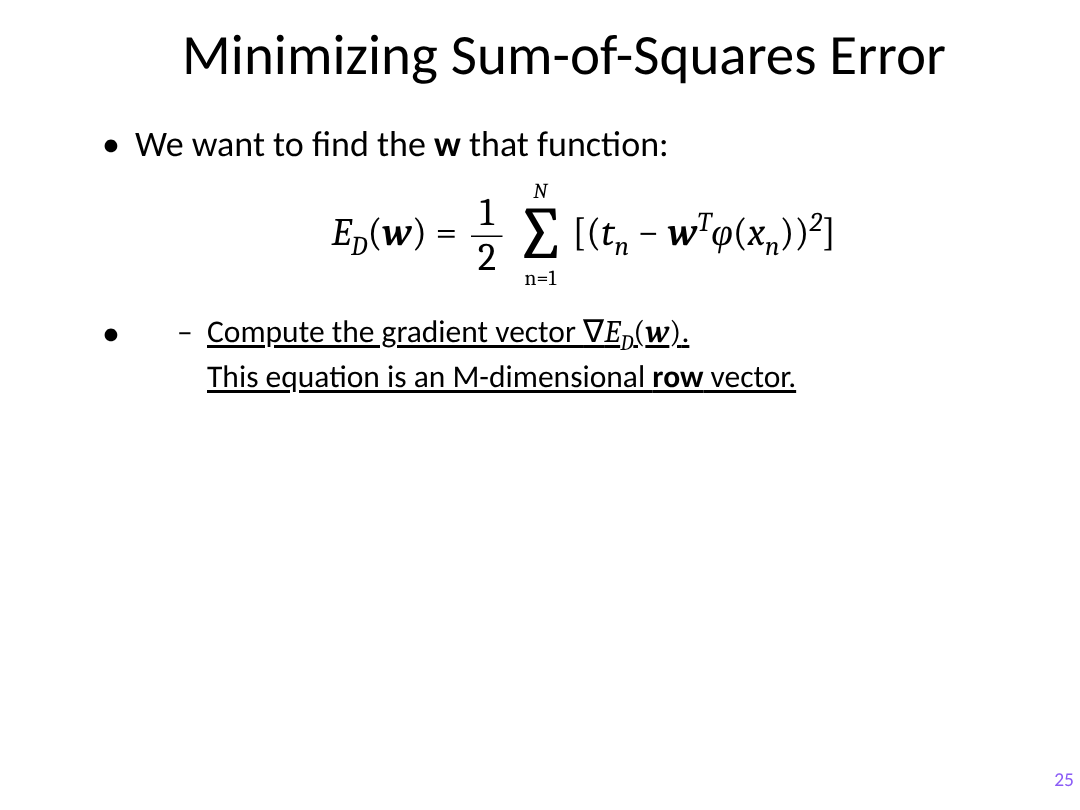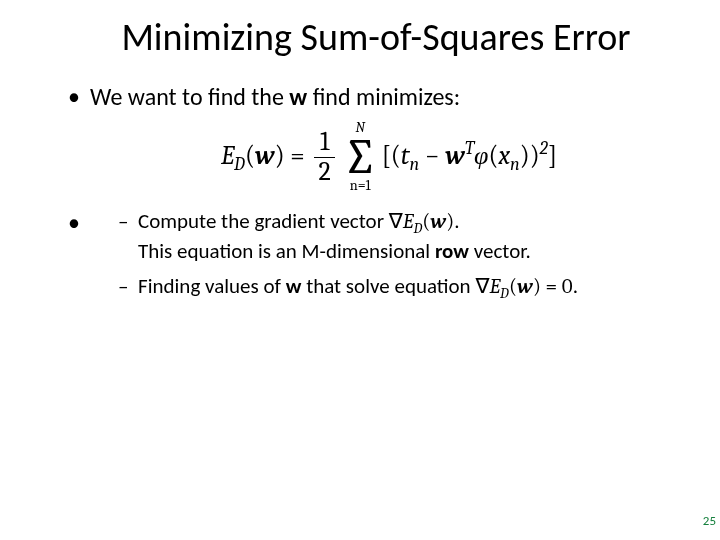--- a/index.html
+++ b/index.html
@@ -52,20 +52,21 @@
     list-style: none;
     margin: 6px 0 0 0;
     padding: 0 0 0 26px;
   }
   ul.sub > li {
     position: relative;
     padding-left: 22px;
     font-size: 21px;
     line-height: 1.3;
     margin-bottom: 8px;
+    text-decoration: underline;
   }
   ul.sub > li::before {
     content: "–";
     position: absolute;
     left: 2px;
     top: 0;
     font-size: 21px;
   }
   .formula {
     font-family: "Cambria Math", Cambria, "Times New Roman", serif;
@@ -97,54 +98,51 @@
     line-height: 1;
   }
   .bigsum .lim-top { display:block; font-size: 0.55em; font-style: italic; }
   .bigsum .sigma { display:block; font-size: 1.9em; line-height: 0.9; }
   .bigsum .lim-bot { display:block; font-size: 0.55em; }
   .page-num {
     position: absolute;
     right: 20px;
     bottom: 12px;
     font-size: 13px;
-    color: #15803d;
+    color: #8b5cf6;
     font-family: Calibri, Arial, sans-serif;
   }
   .rowb { font-weight: bold; }
   .spacer-bullet { margin-bottom: 6px; }
 </style>
 </head>
 <body>
 
 <div class="slide">
 
   <div class="title">Minimizing Sum-of-Squares Error</div>
 
   <div class="body">
     <ul class="top">
 
       <li class="spacer-bullet">
-        <span>We want to find the </span><span class="rowb">w</span><span> find minimizes:</span>
+        <span>We want to find the </span><span class="rowb">w</span><span> that function:</span>
 
         <div class="formula">
           <span class="mi">E</span><span class="sub-sc">D</span><span>(</span><span class="bw">w</span><span>)</span><span> = </span><span class="frac"><span class="num">1</span><span class="den">2</span></span><span class="bigsum"><span class="lim-top">N</span><span class="sigma">∑</span><span class="lim-bot">n=1</span></span><span>[(</span><span class="mi">t</span><span class="sub-sc">n</span><span> − </span><span class="bw">w</span><span class="sup-sc">T</span><span class="mi">φ</span><span>(</span><span class="mi">x</span><span class="sub-sc">n</span><span>)</span><span>)</span><span class="sup-sc">2</span><span>]</span>
         </div>
       </li>
 
 
       <li>
         <ul class="sub">
           <li>
             <span>Compute the gradient vector </span><span class="inline-math"><span>∇</span><span class="mi">E</span><span class="sub-sc">D</span><span>(</span><span class="bw">w</span><span>)</span></span><span>.</span><br>
             <span>This equation is an M-dimensional </span><span class="rowb">row</span><span> vector.</span>
           </li>
-          <li>
-            <span>Finding values of </span><span class="rowb">w</span><span> that solve equation </span><span class="inline-math"><span>∇</span><span class="mi">E</span><span class="sub-sc">D</span><span>(</span><span class="bw">w</span><span>)</span><span> = 0</span></span><span>.</span>
-          </li>
         </ul>
       </li>
 
     </ul>
   </div>
 
   <div class="page-num">25</div>
 </div>
 
 </body></html>

